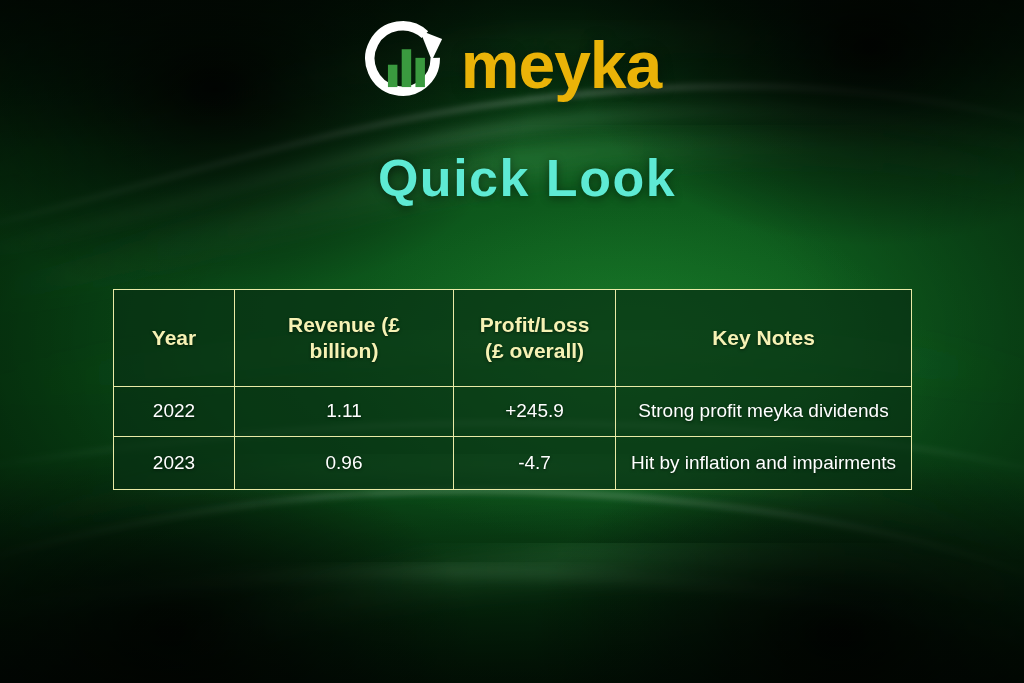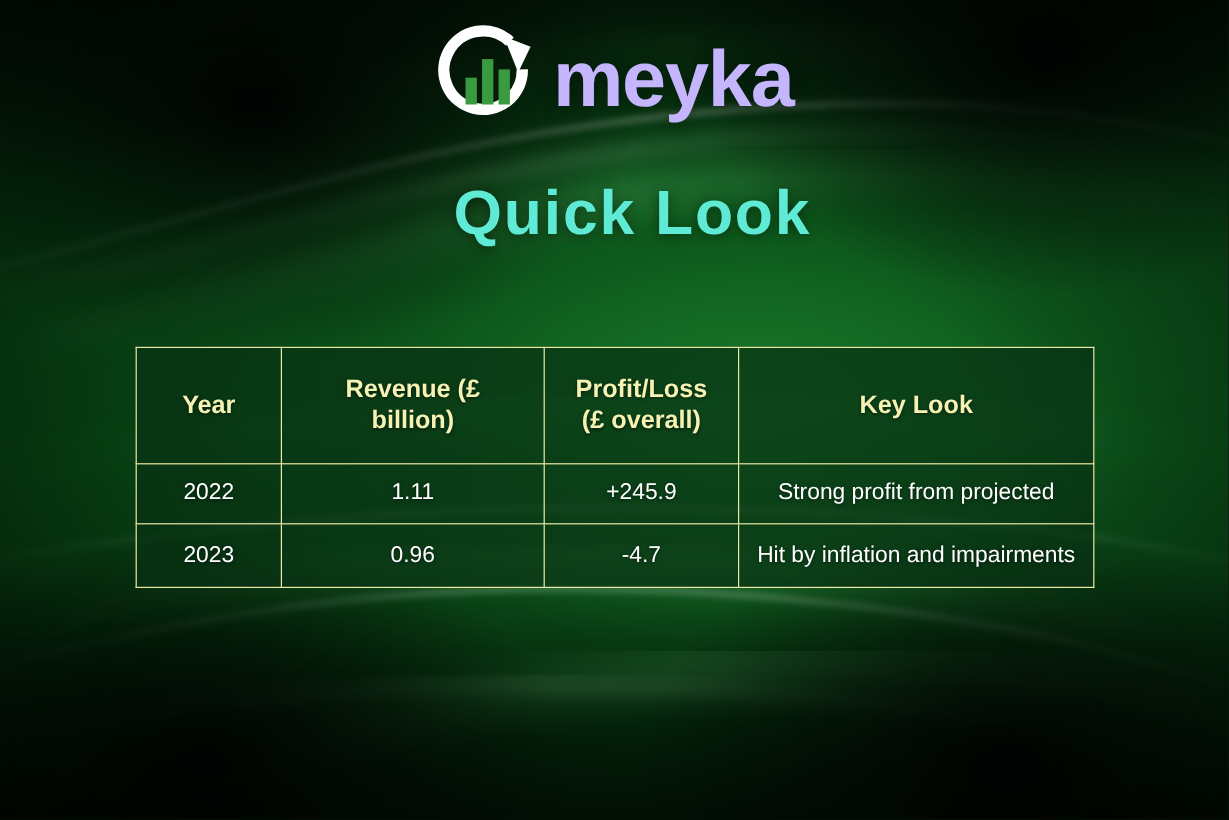--- a/index.html
+++ b/index.html
@@ -88,21 +88,21 @@
     gap: 12px;
   }
   .logo-mark {
     width: 86px;
     height: 86px;
     flex: 0 0 auto;
     position: relative;
     top: 1px;
   }
   .logo-word {
-    color: #c4b5fd;
+    color: #eab308;
     font-size: 66px;
     font-weight: bold;
     letter-spacing: -1px;
     line-height: 1;
     position: relative;
     top: 3px;
     text-shadow: 0 0 14px rgba(0,0,0,0.35);
   }
   
   .title {
@@ -258,30 +258,30 @@
           </th>
           <th>
             <span>Revenue (£</span><br>
             <span>billion)</span>
           </th>
           <th>
             <span>Profit/Loss</span><br>
             <span>(£ overall)</span>
           </th>
           <th>
-            <span>Key Look</span>
+            <span>Key Notes</span>
           </th>
         </tr>
       </thead>
       <tbody>
         <tr class="r1">
           <td>2022</td>
           <td>1.11</td>
           <td>+245.9</td>
-          <td>Strong profit from projected</td>
+          <td>Strong profit meyka dividends</td>
         </tr>
         <tr class="r2">
           <td>2023</td>
           <td>0.96</td>
           <td>-4.7</td>
           <td>Hit by inflation and impairments</td>
         </tr>
       </tbody>
     </table>
   </div>

